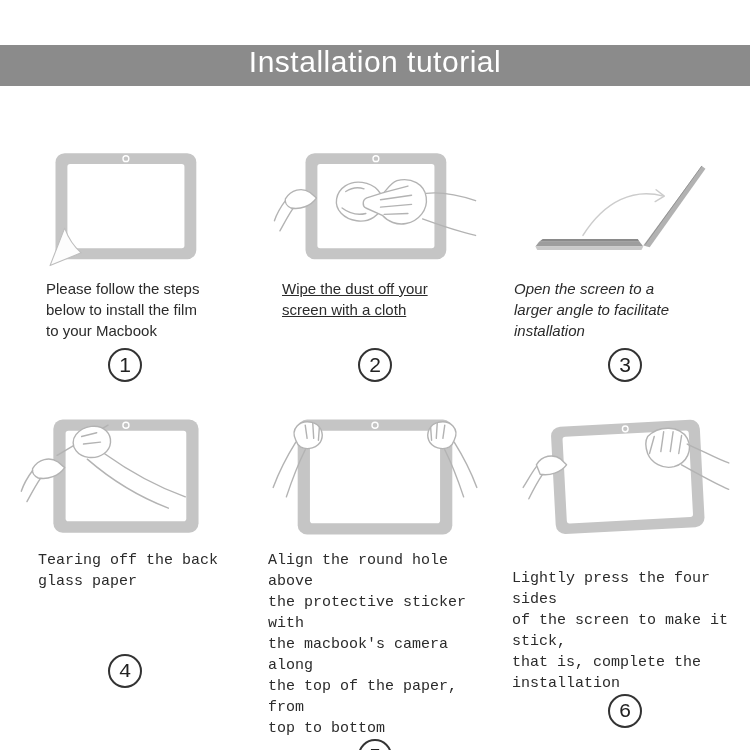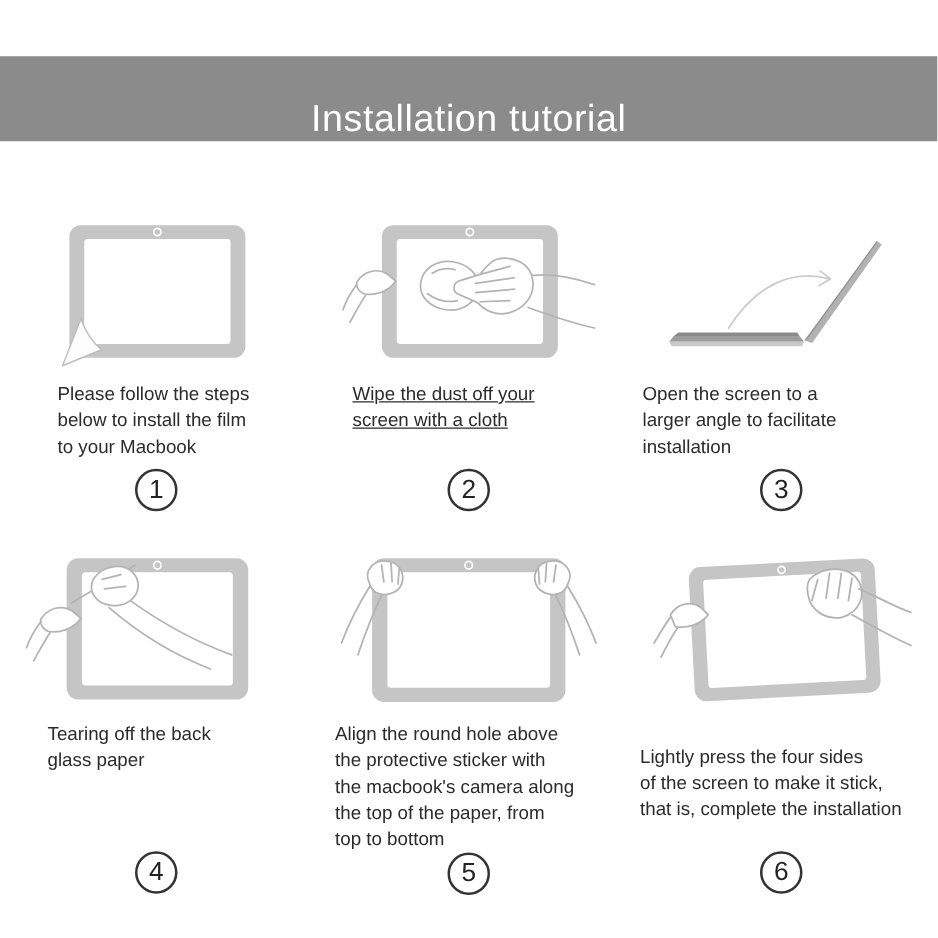--- a/index.html
+++ b/index.html
@@ -12,57 +12,57 @@
   html,body{width:750px;height:750px;}
   body{
     background:#ffffff;
     font-family:"Liberation Sans", sans-serif;
     overflow:hidden;
   }
   .page{width:750px;height:750px;position:relative;}
 
   .header{
     margin-top:45px;
-    height:68px;
+    height:41px;
     background:var(--header-bg);
-    display:flex;align-items:flex-end;justify-content:center;
+    display:flex;align-items:flex-start;justify-content:center;
   }
   .header-title{
     color:#ffffff;
     font-size:30px;
     letter-spacing:0.5px;
   }
 
   .grid{
     display:grid;
     grid-template-columns:250px 250px 250px;
   }
   .row1{margin-top:58px;}
   .row2{margin-top:30px;}
   .cell{display:flex;flex-direction:column;align-items:stretch;}
   .row1 .cell{height:238px;}
-  .row2 .cell{height:276px;}
+  .row2 .cell{height:276px;font-family:Liberation Mono, monospace;}
 
   .illus{
     height:128px;
     display:flex;align-items:center;justify-content:center;
   }
   .row2 .illus{height:132px;}
 
   .desc{
     margin-top:6px;
     font-size:15px;
     line-height:21px;
     color:var(--text-color);
     white-space:pre-line;
     padding-right:6px;
   }
   .pl-a{padding-left:46px;}
   .pl-b{padding-left:32px;text-decoration:underline;}
-  .pl-c{padding-left:14px;}
+  .pl-c{padding-left:14px;font-style:italic;}
   .pl-d{padding-left:38px;}
   .pl-e{padding-left:18px;}
   .pl-f{padding-left:12px;margin-top:24px;}
 
   .numwrap{
     margin-top:auto;
     display:flex;justify-content:center;
     width:100%;
   }
   .numcircle{

